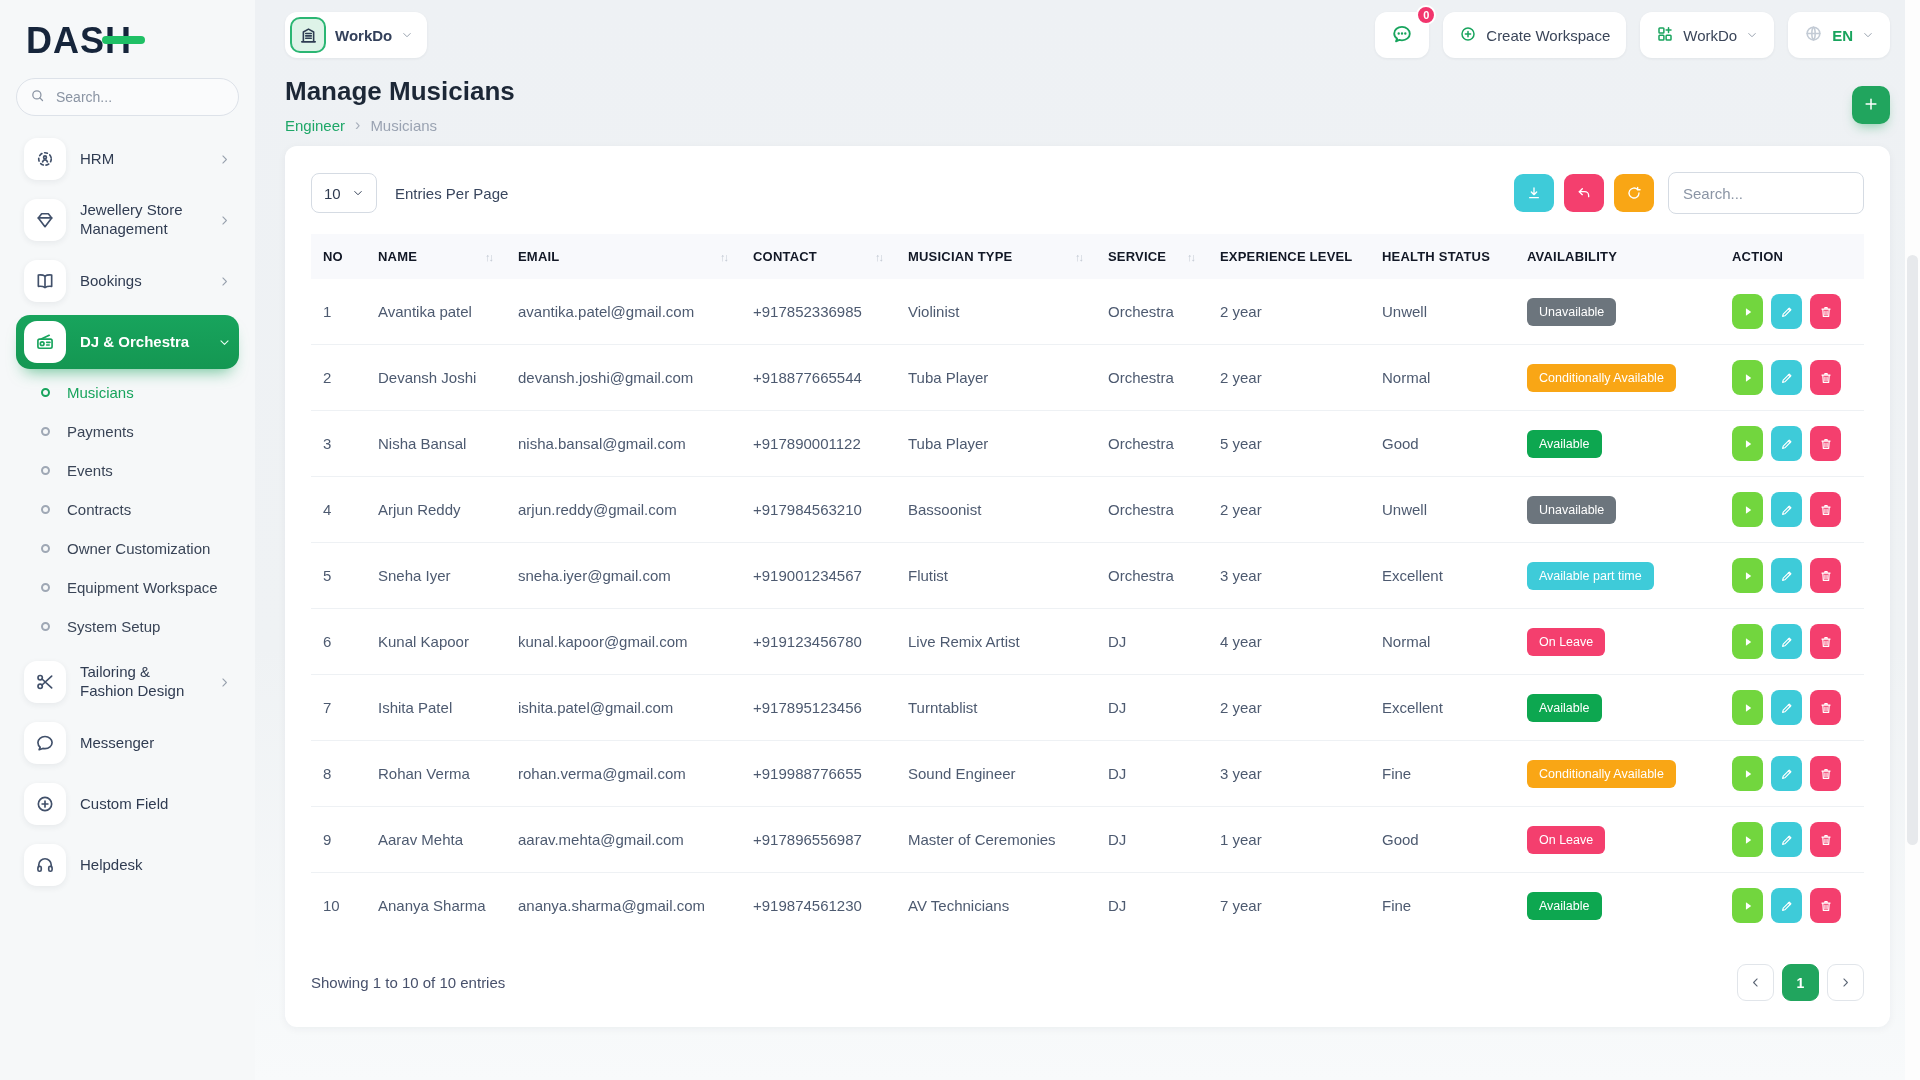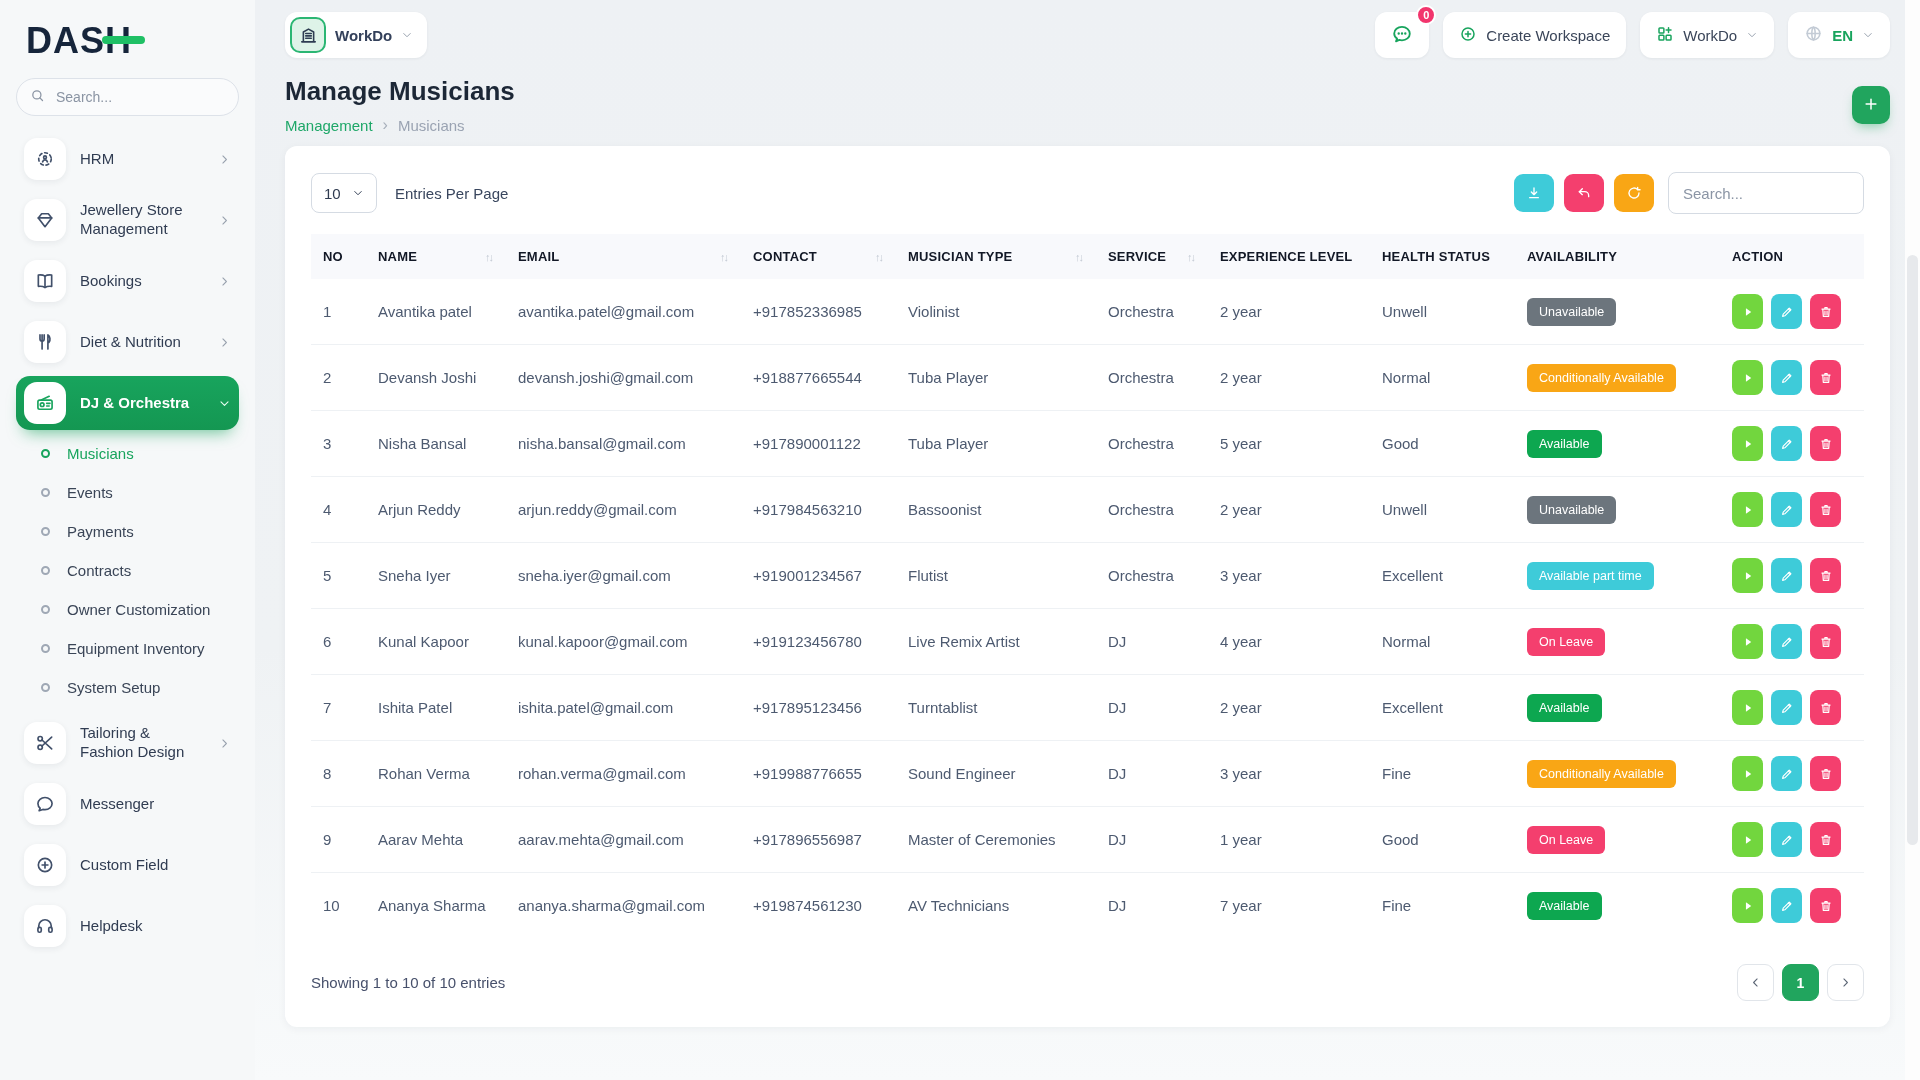--- a/index.html
+++ b/index.html
@@ -190,40 +190,20 @@
             <span class="chev">
               <span style="width:13px;height:13px;display:block">
                 <svg viewBox="0 0 24 24" fill="none" stroke="currentColor" stroke-width="2" stroke-linecap="round" stroke-linejoin="round" style="width:100%;height:100%;display:block">
                   <path d="M9 5.5l6.5 6.5L9 18.5"></path>
                 </svg>
               </span>
             </span>
           </div>
         </div>
         <div>
-          <div class="nav-item">
-            <span class="icon-tile">
-              <span style="width:20px;height:20px;display:block">
-                <svg viewBox="0 0 24 24" fill="none" stroke="currentColor" stroke-width="2" stroke-linecap="round" stroke-linejoin="round" style="width:100%;height:100%;display:block">
-                  <path d="M8.5 3.5v17M6 3.5v4.8a2.5 2.5 0 0 0 5 0V3.5"></path>
-                  <path d="M15.5 20.5v-17c2.6 1.6 3.4 6.5 1.2 8.9h-1.2"></path>
-                </svg>
-              </span>
-            </span>
-            <span class="nav-label">Diet &amp; Nutrition</span>
-            <span class="chev">
-              <span style="width:13px;height:13px;display:block">
-                <svg viewBox="0 0 24 24" fill="none" stroke="currentColor" stroke-width="2" stroke-linecap="round" stroke-linejoin="round" style="width:100%;height:100%;display:block">
-                  <path d="M9 5.5l6.5 6.5L9 18.5"></path>
-                </svg>
-              </span>
-            </span>
-          </div>
-        </div>
-        <div>
           <div class="nav-item active">
             <span class="icon-tile">
               <span style="width:20px;height:20px;display:block">
                 <svg viewBox="0 0 24 24" fill="none" stroke="currentColor" stroke-width="2" stroke-linecap="round" stroke-linejoin="round" style="width:100%;height:100%;display:block">
                   <rect x="3.5" y="8.5" width="17" height="11" rx="2"></rect>
                   <path d="M7.5 8.5L17 4"></path>
                   <circle cx="8.6" cy="14" r="2.2"></circle>
                   <path d="M14 12.4h4M14 15.6h3"></path>
                 </svg>
               </span>
@@ -237,37 +217,37 @@
               </span>
             </span>
           </div>
           <div class="submenu">
             <div class="sub-item active">
               <span class="sub-dot on"></span>
               <span>Musicians</span>
             </div>
             <div class="sub-item">
               <span class="sub-dot"></span>
-              <span>Events</span>
+              <span>Payments</span>
             </div>
             <div class="sub-item">
               <span class="sub-dot"></span>
-              <span>Payments</span>
+              <span>Events</span>
             </div>
             <div class="sub-item">
               <span class="sub-dot"></span>
               <span>Contracts</span>
             </div>
             <div class="sub-item">
               <span class="sub-dot"></span>
               <span>Owner Customization</span>
             </div>
             <div class="sub-item">
               <span class="sub-dot"></span>
-              <span>Equipment Inventory</span>
+              <span>Equipment Workspace</span>
             </div>
             <div class="sub-item">
               <span class="sub-dot"></span>
               <span>System Setup</span>
             </div>
           </div>
         </div>
         <div>
           <div class="nav-item">
             <span class="icon-tile">
@@ -399,21 +379,21 @@
                 </svg>
               </span></span>
         </div>
       </div>
     </div>
 
     <div class="page-head">
       <div>
         <h1>Manage Musicians</h1>
         <div class="crumbs">
-          <a class="crumb-link">Management</a>
+          <a class="crumb-link">Engineer</a>
           <span class="crumb-sep">›</span>
           <span class="crumb-cur">Musicians</span>
         </div>
       </div>
       <button class="add-btn">
           <span id="add-icon"><span style="width: 18px; height: 18px; display: inline-flex;">
               <svg viewBox="0 0 24 24" fill="none" stroke="currentColor" stroke-width="2" stroke-linecap="round" stroke-linejoin="round" style="width:100%;height:100%;display:block">
                 <path d="M12 5.5v13M5.5 12h13"></path>
               </svg>
             </span></span>

